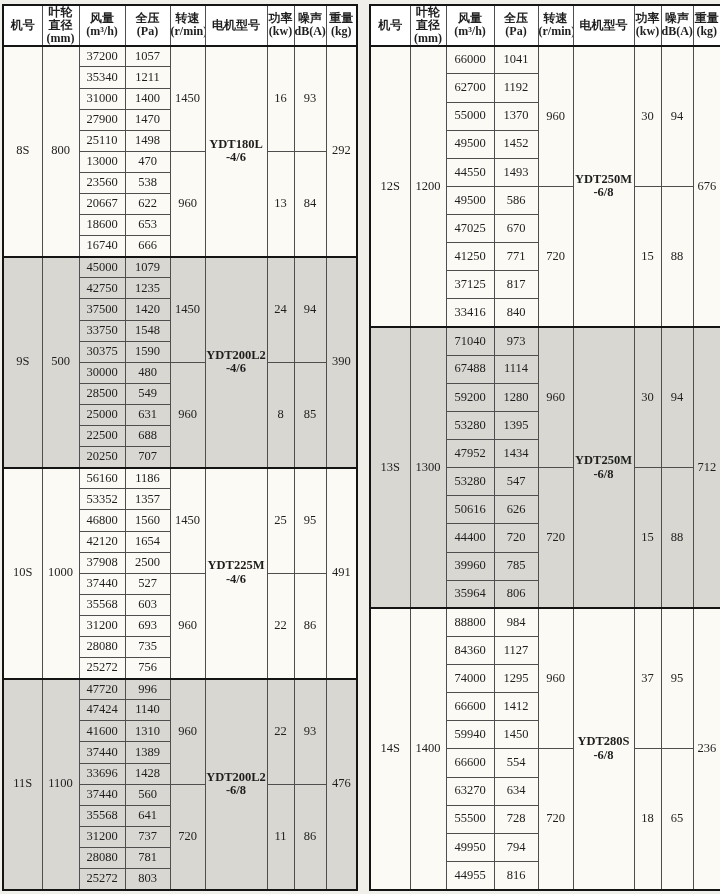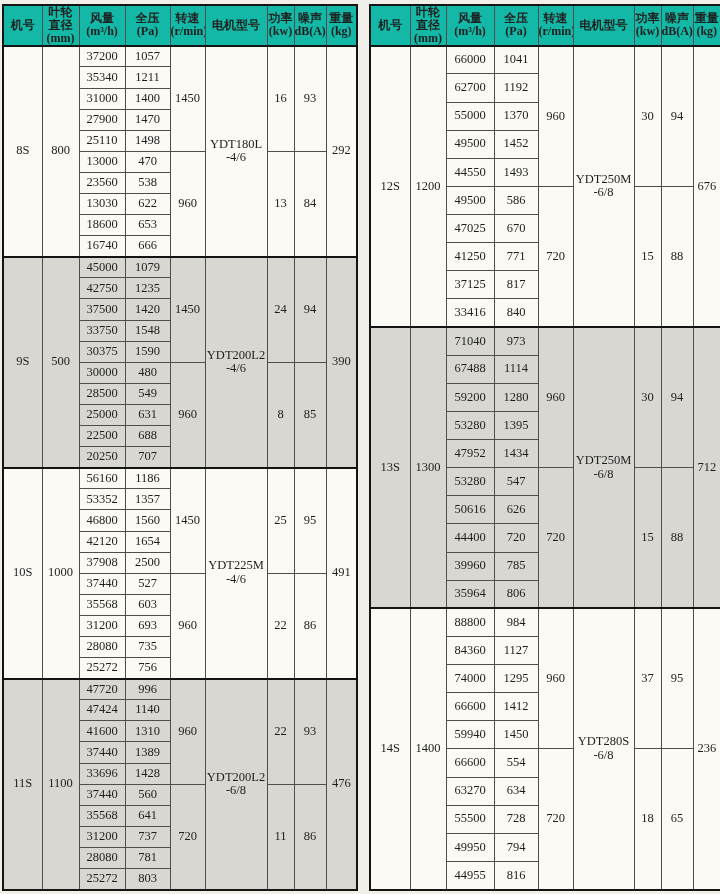--- a/index.html
+++ b/index.html
@@ -32,37 +32,37 @@
   table.spec.right { width: 351px; }
   .spec th, .spec td {
     border: 1px solid #4e4e4e;
     text-align: center;
     vertical-align: middle;
     padding: 0;
     overflow: hidden;
   }
   .spec thead tr { height: 38px; }
   .spec thead th {
-    background: #14b8a6;
+    background: #ffffff;
     font-size: 12px;
     font-weight: bold;
     line-height: 1.08;
     border-bottom: 2px solid #141414;
   }
   .spec thead th div { white-space: nowrap; }
   .spec td {
     background: #fbfaf5;
     font-size: 12.5px;
     line-height: 1.1;
   }
   .spec tr.shaded td { background: #d8d7d2; }
   .spec tr.section-start td { border-top: 2px solid #141414; }
   .spec.left  tbody tr { height: 21px; }
   .spec.right tbody tr { height: 28px; }
-  .spec td[data-name="motor-cell"] div { white-space: nowrap; }
+  .spec td[data-name="motor-cell"] div { white-space: nowrap; font-weight: bold; }
 </style>
 </head>
 <body data-name="page">
 
 <div class="page" data-name="catalog-page">
   <table class="spec left" data-name="fan-spec-table-left">
       <colgroup>
         <col style="width: 39px;">
         <col style="width: 37px;">
         <col style="width: 46px;">
@@ -148,21 +148,21 @@
           <td data-name="pressure-cell">470</td>
           <td data-name="speed-cell" rowspan="5">960</td>
           <td data-name="power-cell" rowspan="5">13</td>
           <td data-name="noise-cell" rowspan="5">84</td>
         </tr>
         <tr data-name="table-row">
           <td data-name="airflow-cell">23560</td>
           <td data-name="pressure-cell">538</td>
         </tr>
         <tr data-name="table-row">
-          <td data-name="airflow-cell">13030</td>
+          <td data-name="airflow-cell">20667</td>
           <td data-name="pressure-cell">622</td>
         </tr>
         <tr data-name="table-row">
           <td data-name="airflow-cell">18600</td>
           <td data-name="pressure-cell">653</td>
         </tr>
         <tr data-name="table-row">
           <td data-name="airflow-cell">16740</td>
           <td data-name="pressure-cell">666</td>
         </tr>

